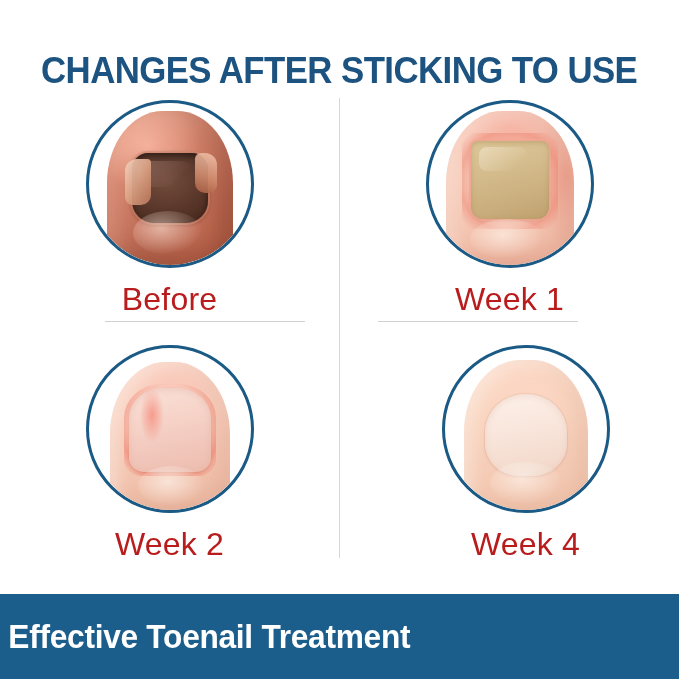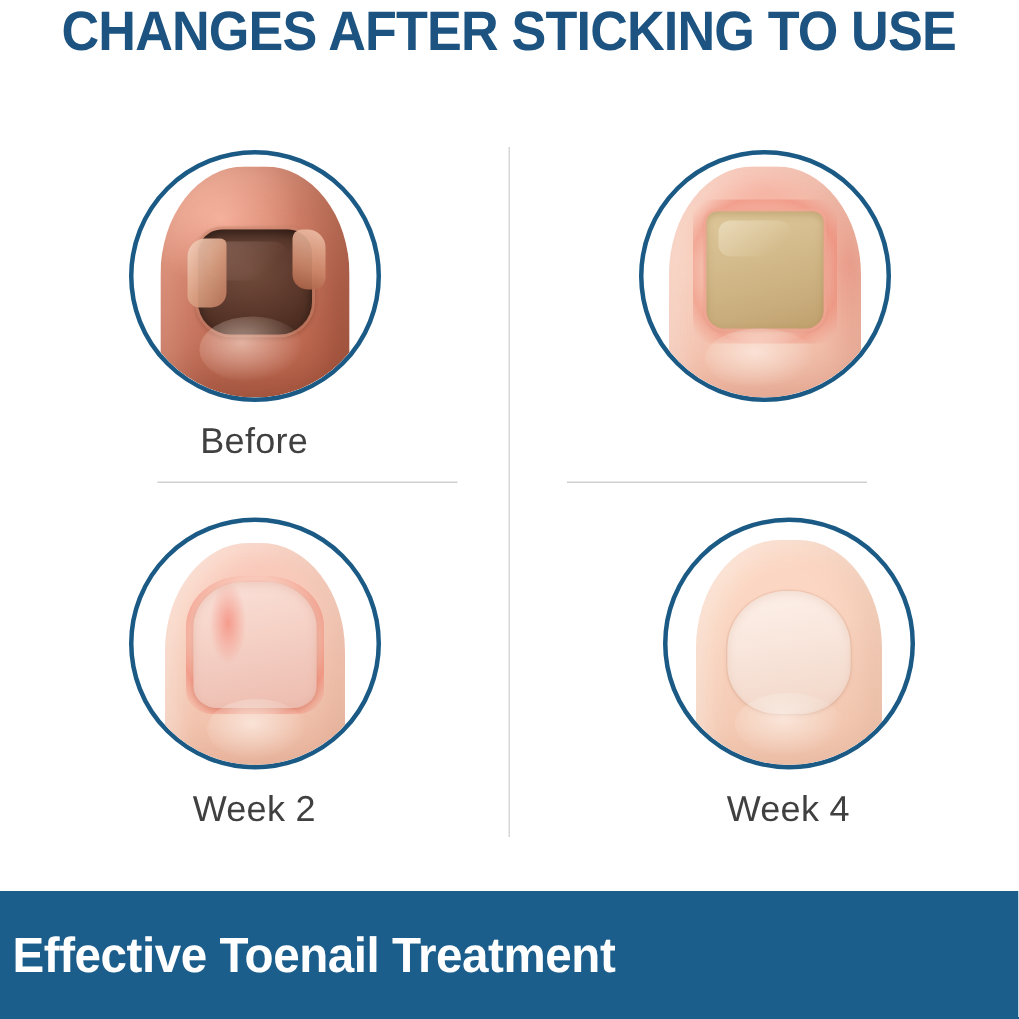--- a/index.html
+++ b/index.html
@@ -16,21 +16,21 @@
   }
 
   
   .title-bar {
     position: absolute;
     top: 0;
     left: 0;
     width: 679px;
     height: 92px;
     display: flex;
-    align-items: flex-start;
+    align-items: flex-end;
     justify-content: center;
   }
   .main-title {
     font-family: "Liberation Sans", sans-serif;
     font-size: 37px;
     font-weight: bold;
     letter-spacing: -0.6px;
     color: #1c5380;
     white-space: nowrap;
     transform: scaleX(0.94);
@@ -263,23 +263,23 @@
   .w4-gloss {
     left: 26px; top: 102px;
     width: 72px; height: 42px;
     background: radial-gradient(ellipse at 45% 40%, rgba(255,252,248,.55), rgba(255,252,248,0) 72%);
   }
 
   
   .caption {
     margin-top: 13px;
     font-family: "Liberation Sans", sans-serif;
-    font-size: 24px;
+    font-size: 32px;
     font-weight: 300;
-    color: #404040;
+    color: #b91c1c;
     letter-spacing: .2px;
   }
 
   
   .divider-v {
     position: absolute;
     left: 339px;
     top: 98px;
     width: 1px;
     height: 460px;
@@ -341,20 +341,21 @@
   <div class="cell cell-tr">
     <div class="photo-circle">
       <div class="photo-inner">
         <div class="toe toe-w1">
           <div class="w1-rim"></div>
           <div class="nail nail-w1"></div>
           <div class="gloss w1-gloss"></div>
         </div>
       </div>
     </div>
+    <div class="caption">Week 1</div>
   </div>
 
   <div class="cell cell-bl">
     <div class="photo-circle">
       <div class="photo-inner">
         <div class="toe toe-w2">
           <div class="w2-rim"></div>
           <div class="nail nail-w2"></div>
           <div class="w2-rim2"></div>
           <div class="gloss w2-gloss"></div>

